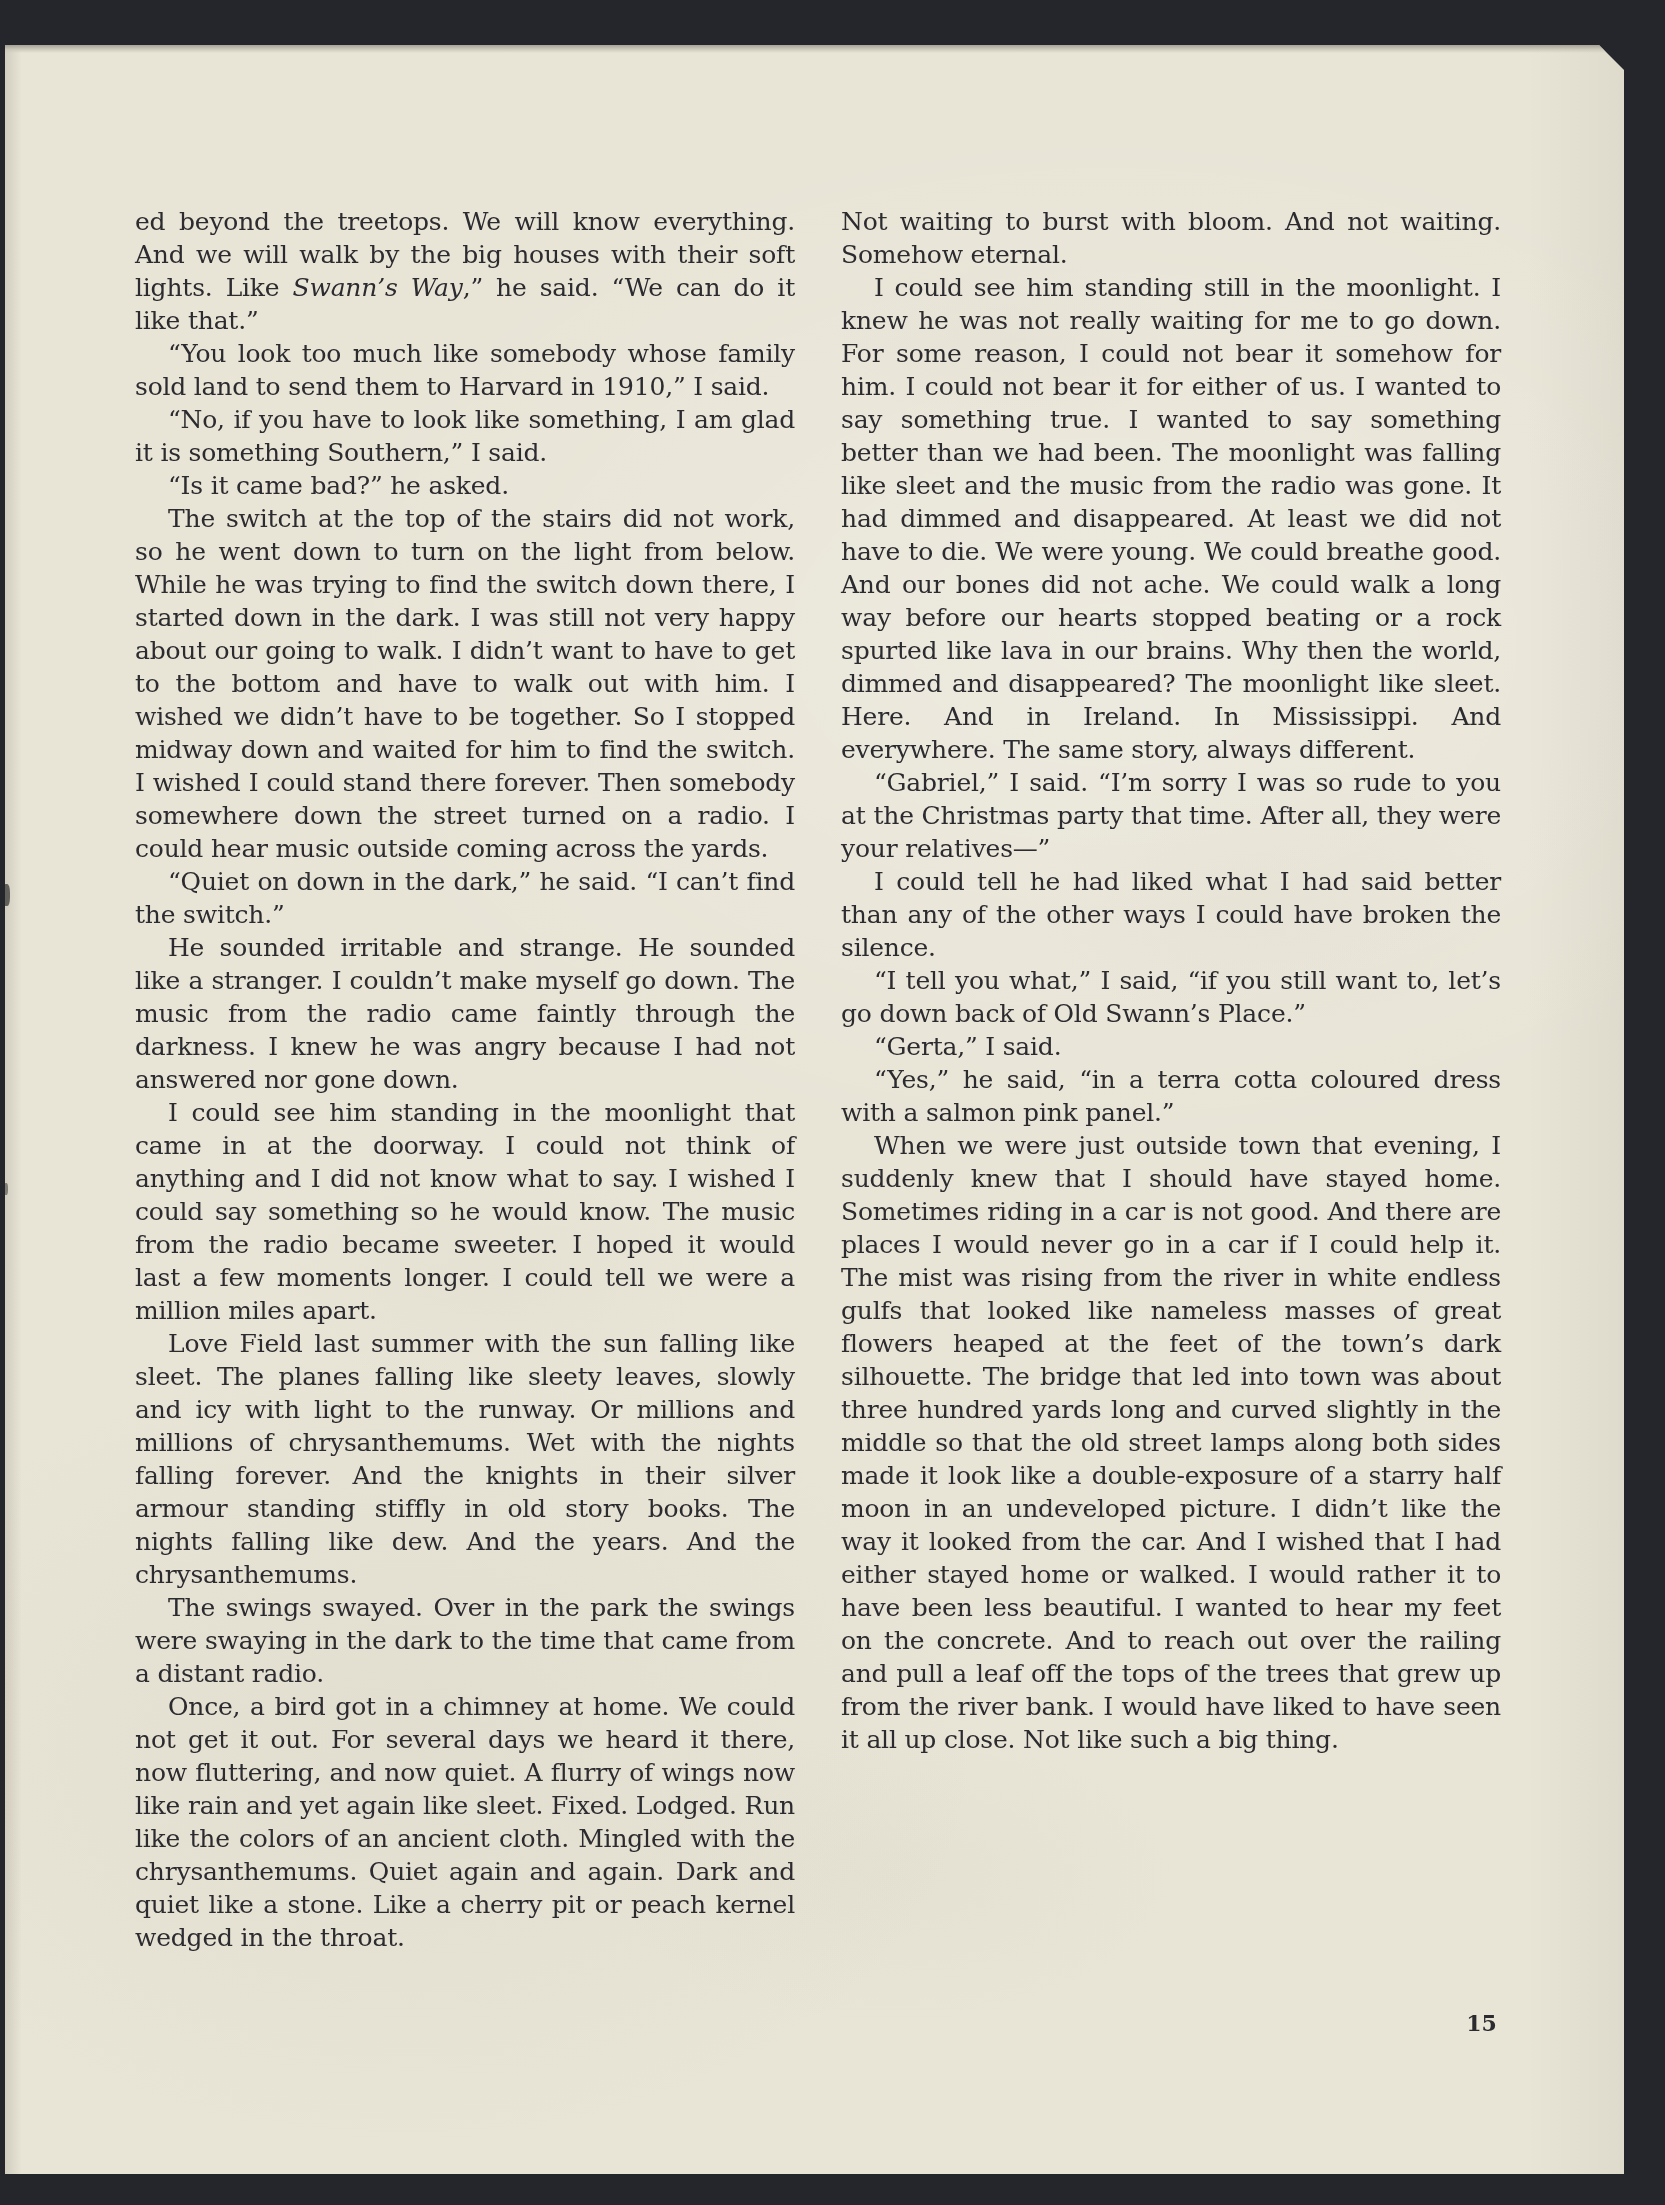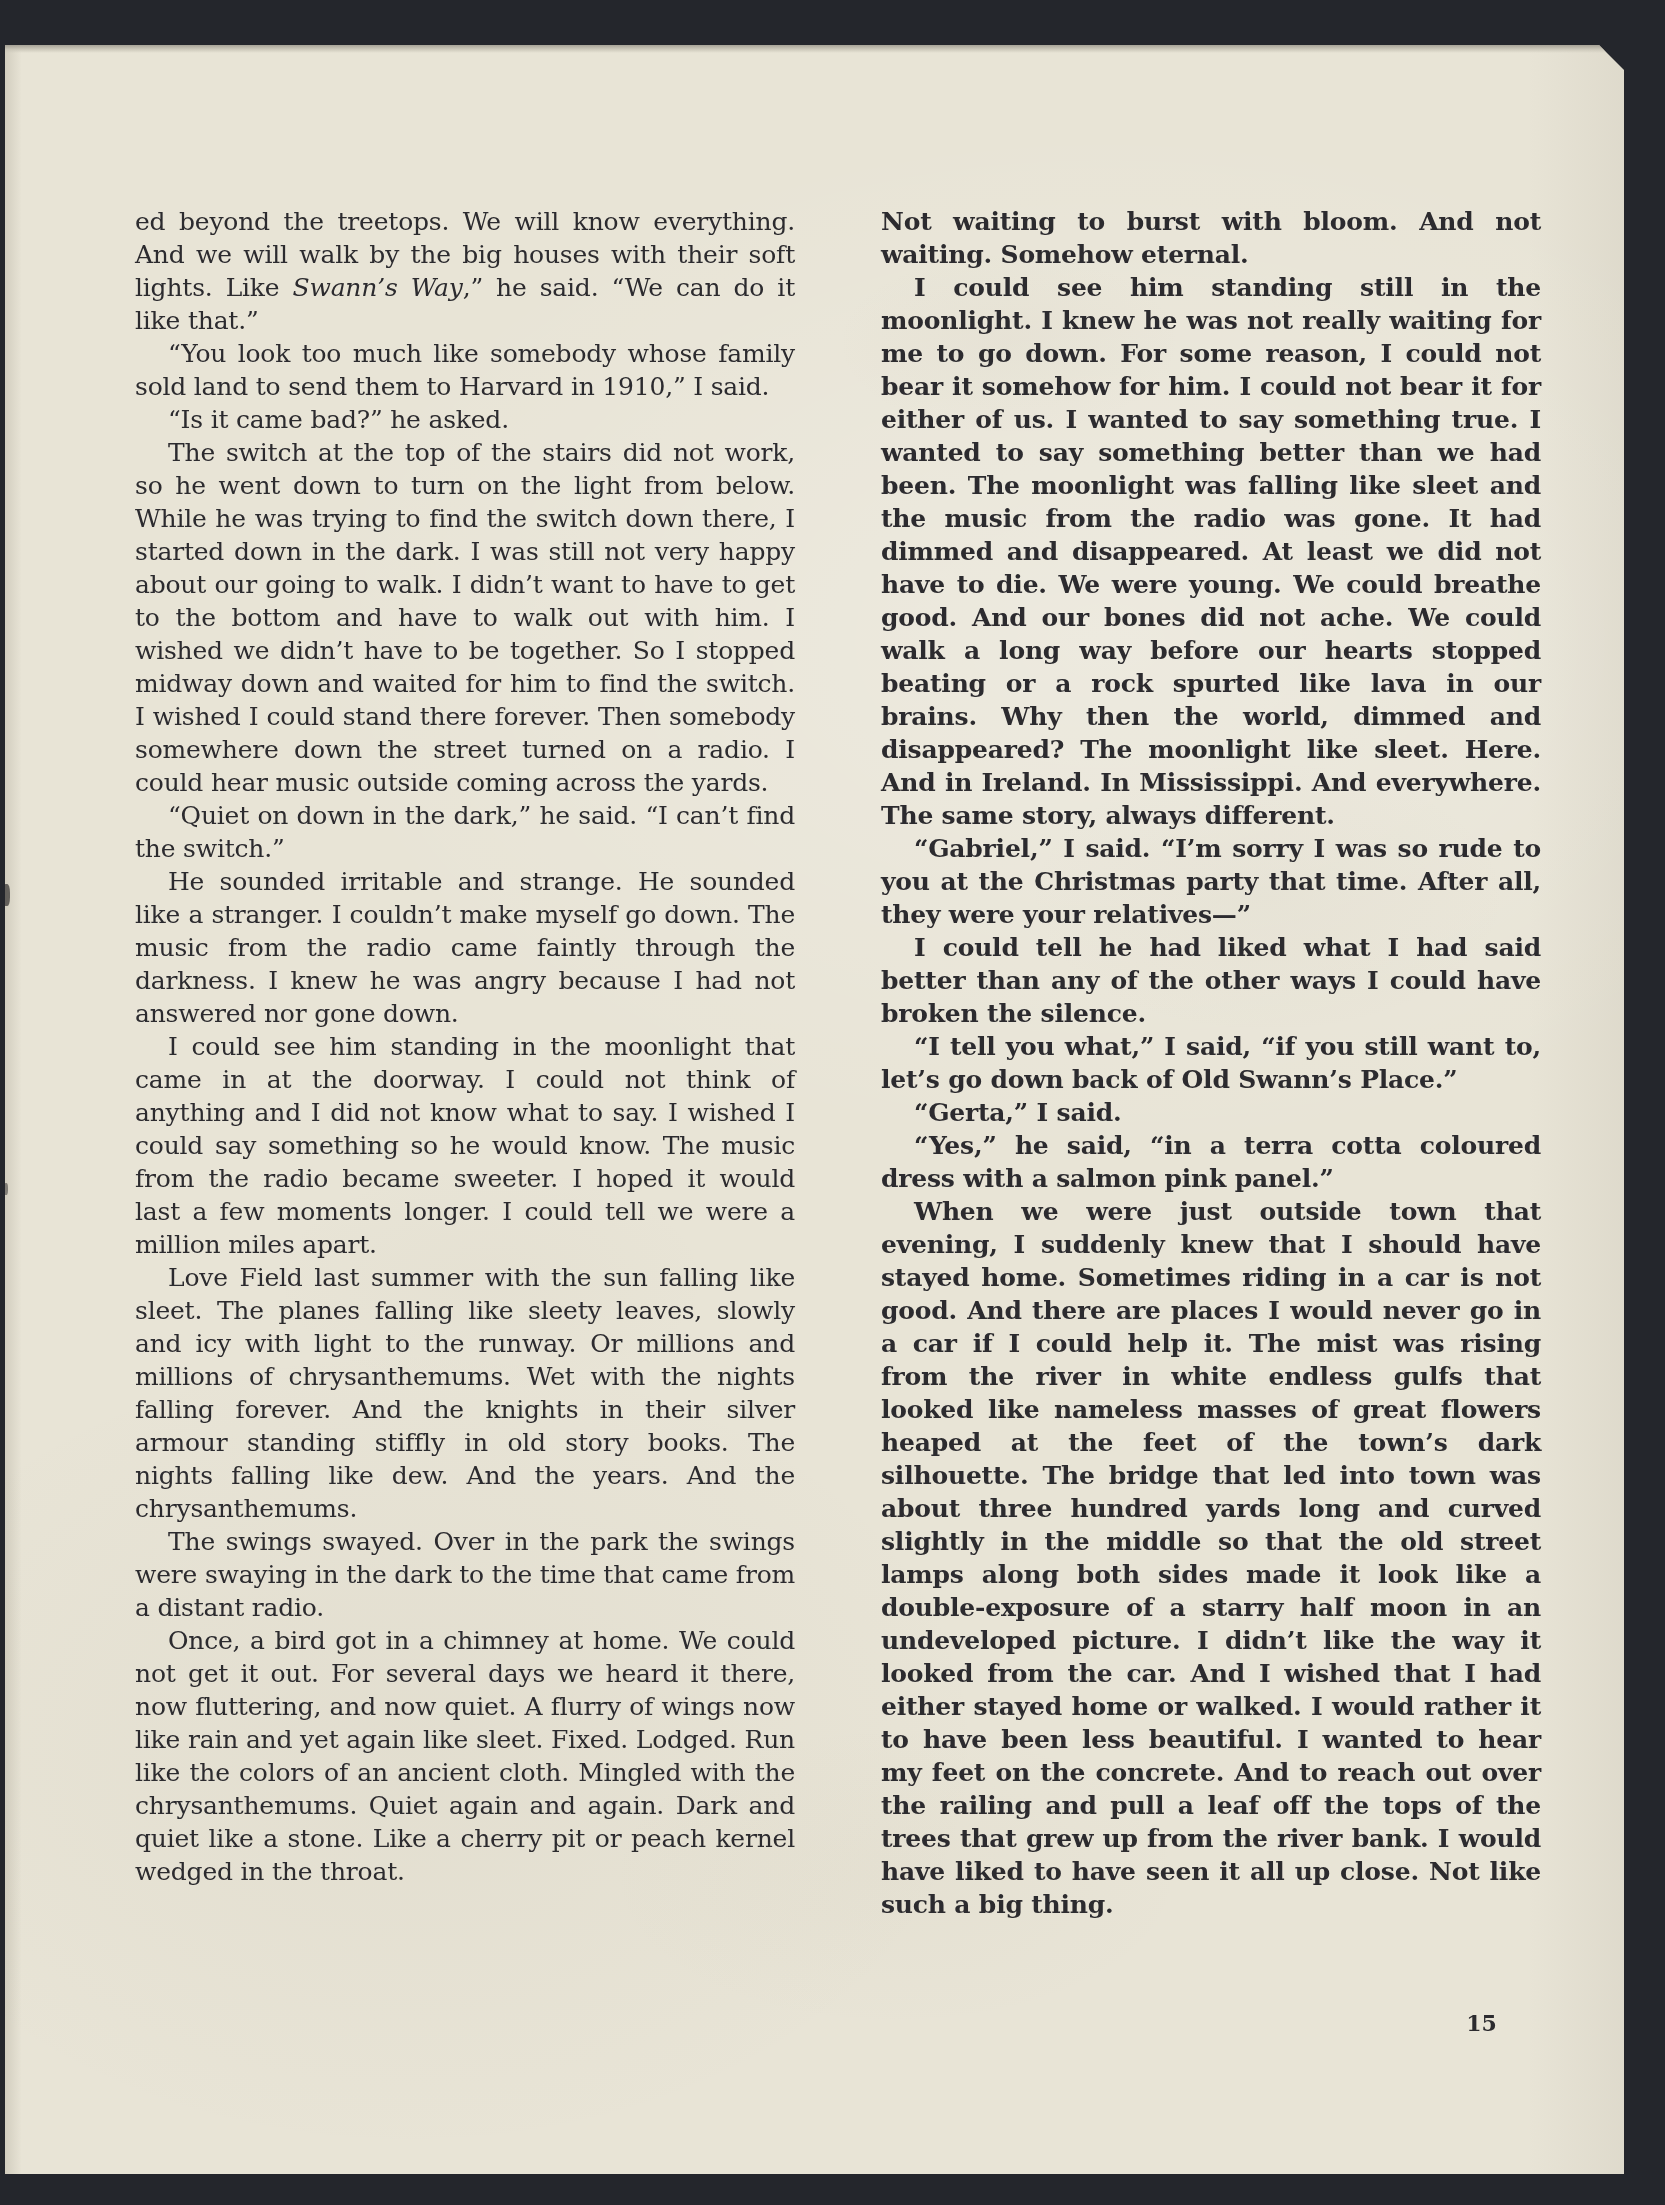--- a/index.html
+++ b/index.html
@@ -36,21 +36,21 @@
     opacity:.85;
   }
   .column{
     position:absolute;top:160px;width:660px;
     font-size:25px;line-height:33px;
     letter-spacing:-0.2px;
     text-align:justify;
     hyphens:auto;-webkit-hyphens:auto;
   }
   .column-left{left:130px;}
-  .column-right{left:876px;font-weight:bold;}
+  .column-right{left:836px;}
   .column p{margin:0;text-indent:33px;}
   .column p.noindent{text-indent:0;}
   .column i{font-style:italic;margin-top:12px;}
   .page-number{
     position:absolute;left:1450px;top:1962px;width:53px;
     text-align:center;
     font-size:22px;font-weight:bold;line-height:33px;
   }
   .speck{
     position:absolute;background:#3c3a38;border-radius:40%;
@@ -69,20 +69,21 @@
 </head>
 <body>
 
 <div id="scan">
   <div class="paper">
     <div class="page-edge"></div>
     <div class="texture"></div>
     <div class="column column-left">
         <p class="noindent">ed beyond the treetops.  We will know everything.  And we will walk by the big houses with their soft lights.  Like <i>Swann’s Way</i>,” he said.  “We can do it like that.”</p>
         <p>“You look too much like somebody whose family sold land to send them to Harvard in 1910,” I said.</p>
+        <p>“No, if you have to look like something, I am glad it is something Southern,” I said.</p>
         <p>“Is it came bad?” he asked.</p>
         <p>The switch at the top of the stairs did not work, so he went down to turn on the light from below.  While he was trying to find the switch down there, I started down in the dark.  I was still not very happy about our going to walk.  I didn’t want to have to get to the bottom and have to walk out with him.  I wished we didn’t have to be together.  So I stopped midway down and waited for him to find the switch.  I wished I could stand there forever.  Then somebody somewhere down the street turned on a radio.  I could hear music outside coming across the yards.</p>
         <p>“Quiet on down in the dark,” he said.  “I can’t find the switch.”</p>
         <p>He sounded irritable and strange.  He sounded like a stranger.  I couldn’t make myself go down.  The music from the radio came faintly through the darkness.  I knew he was angry because I had not answered nor gone down.</p>
         <p>I could see him standing in the moonlight that came in at the doorway.  I could not think of anything and I did not know what to say.  I wished I could say something so he would know.  The music from the radio became sweeter.  I hoped it would last a few moments longer.  I could tell we were a million miles apart.</p>
         <p>Love Field last summer with the sun falling like sleet.  The planes falling like sleety leaves, slowly and icy with light to the runway.  Or millions and millions of chrysanthemums.  Wet with the nights falling forever.  And the knights in their silver armour standing stiffly in old story books.  The nights falling like dew.  And the years.  And the chrysanthemums.</p>
         <p>The swings swayed.  Over in the park the swings were swaying in the dark to the time that came from a distant radio.</p>
         <p>Once, a bird got in a chimney at home.  We could not get it out.  For several days we heard it there, now fluttering, and now quiet.  A flurry of wings now like rain and yet again like sleet.  Fixed.  Lodged.  Run like the colors of an ancient cloth.  Mingled with the chrysanthemums.  Quiet again and again.  Dark and quiet like a stone.  Like a cherry pit or peach kernel wedged in the throat.</p>
       </div>
     <div class="column column-right">

